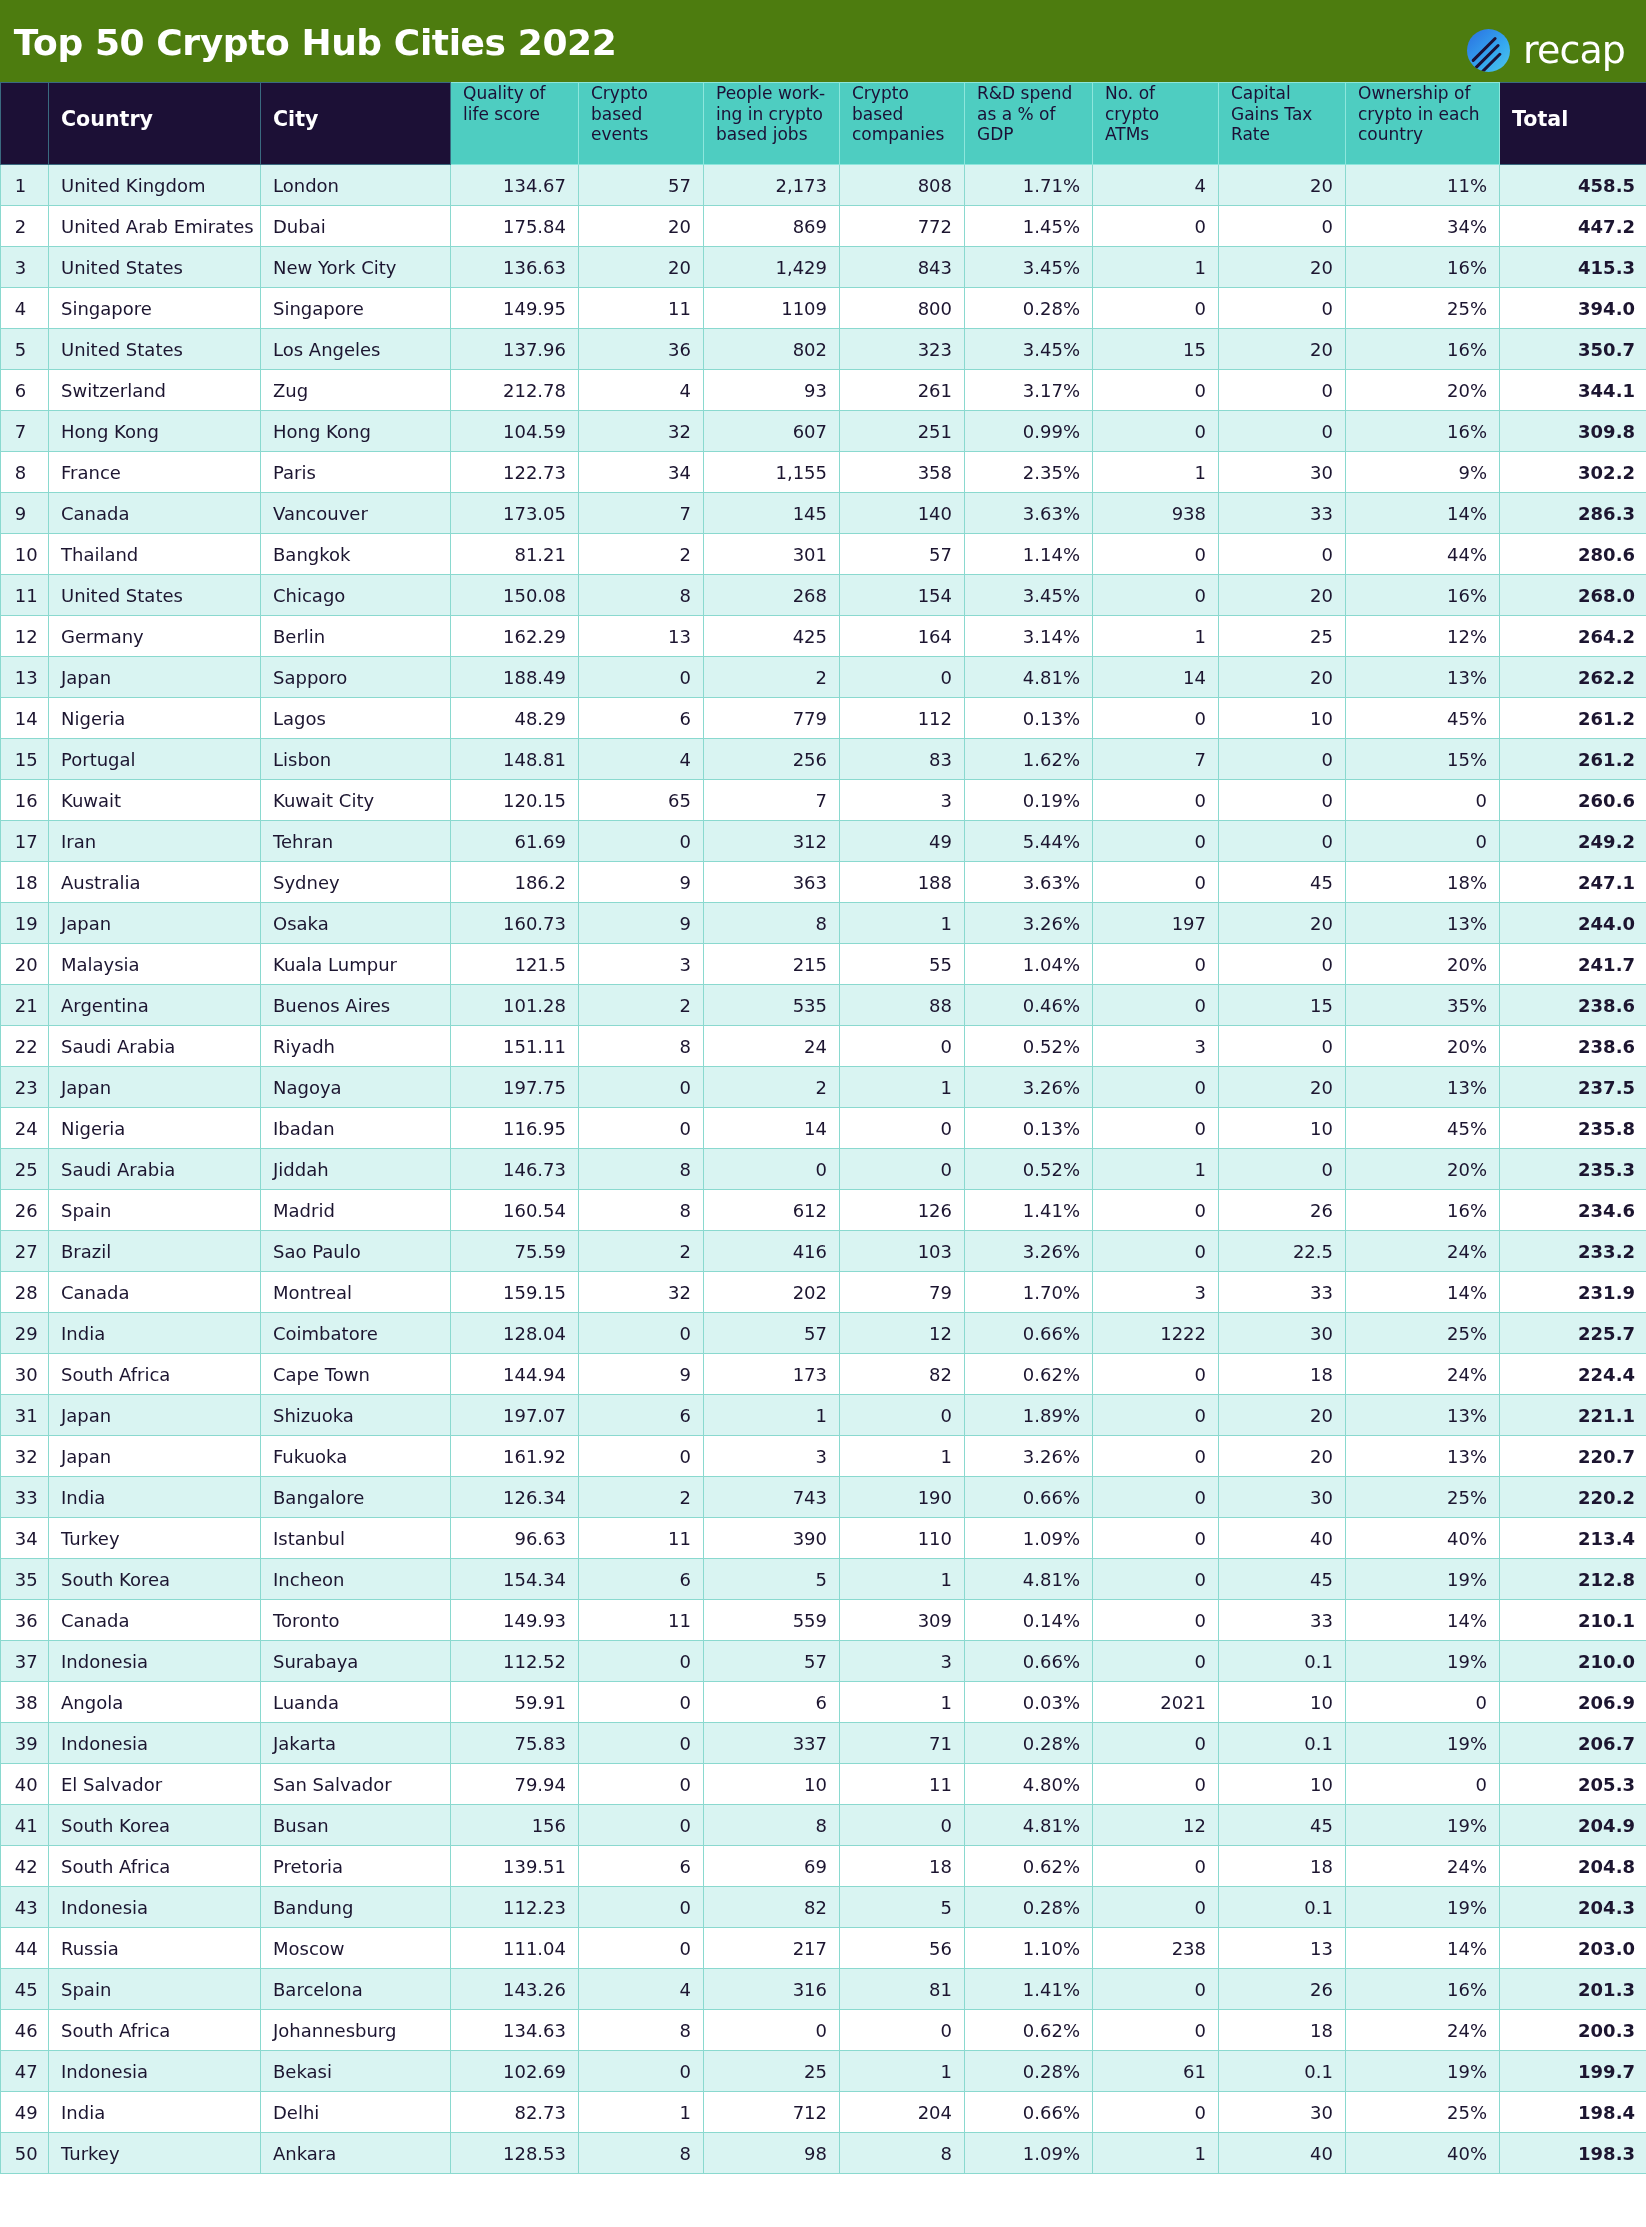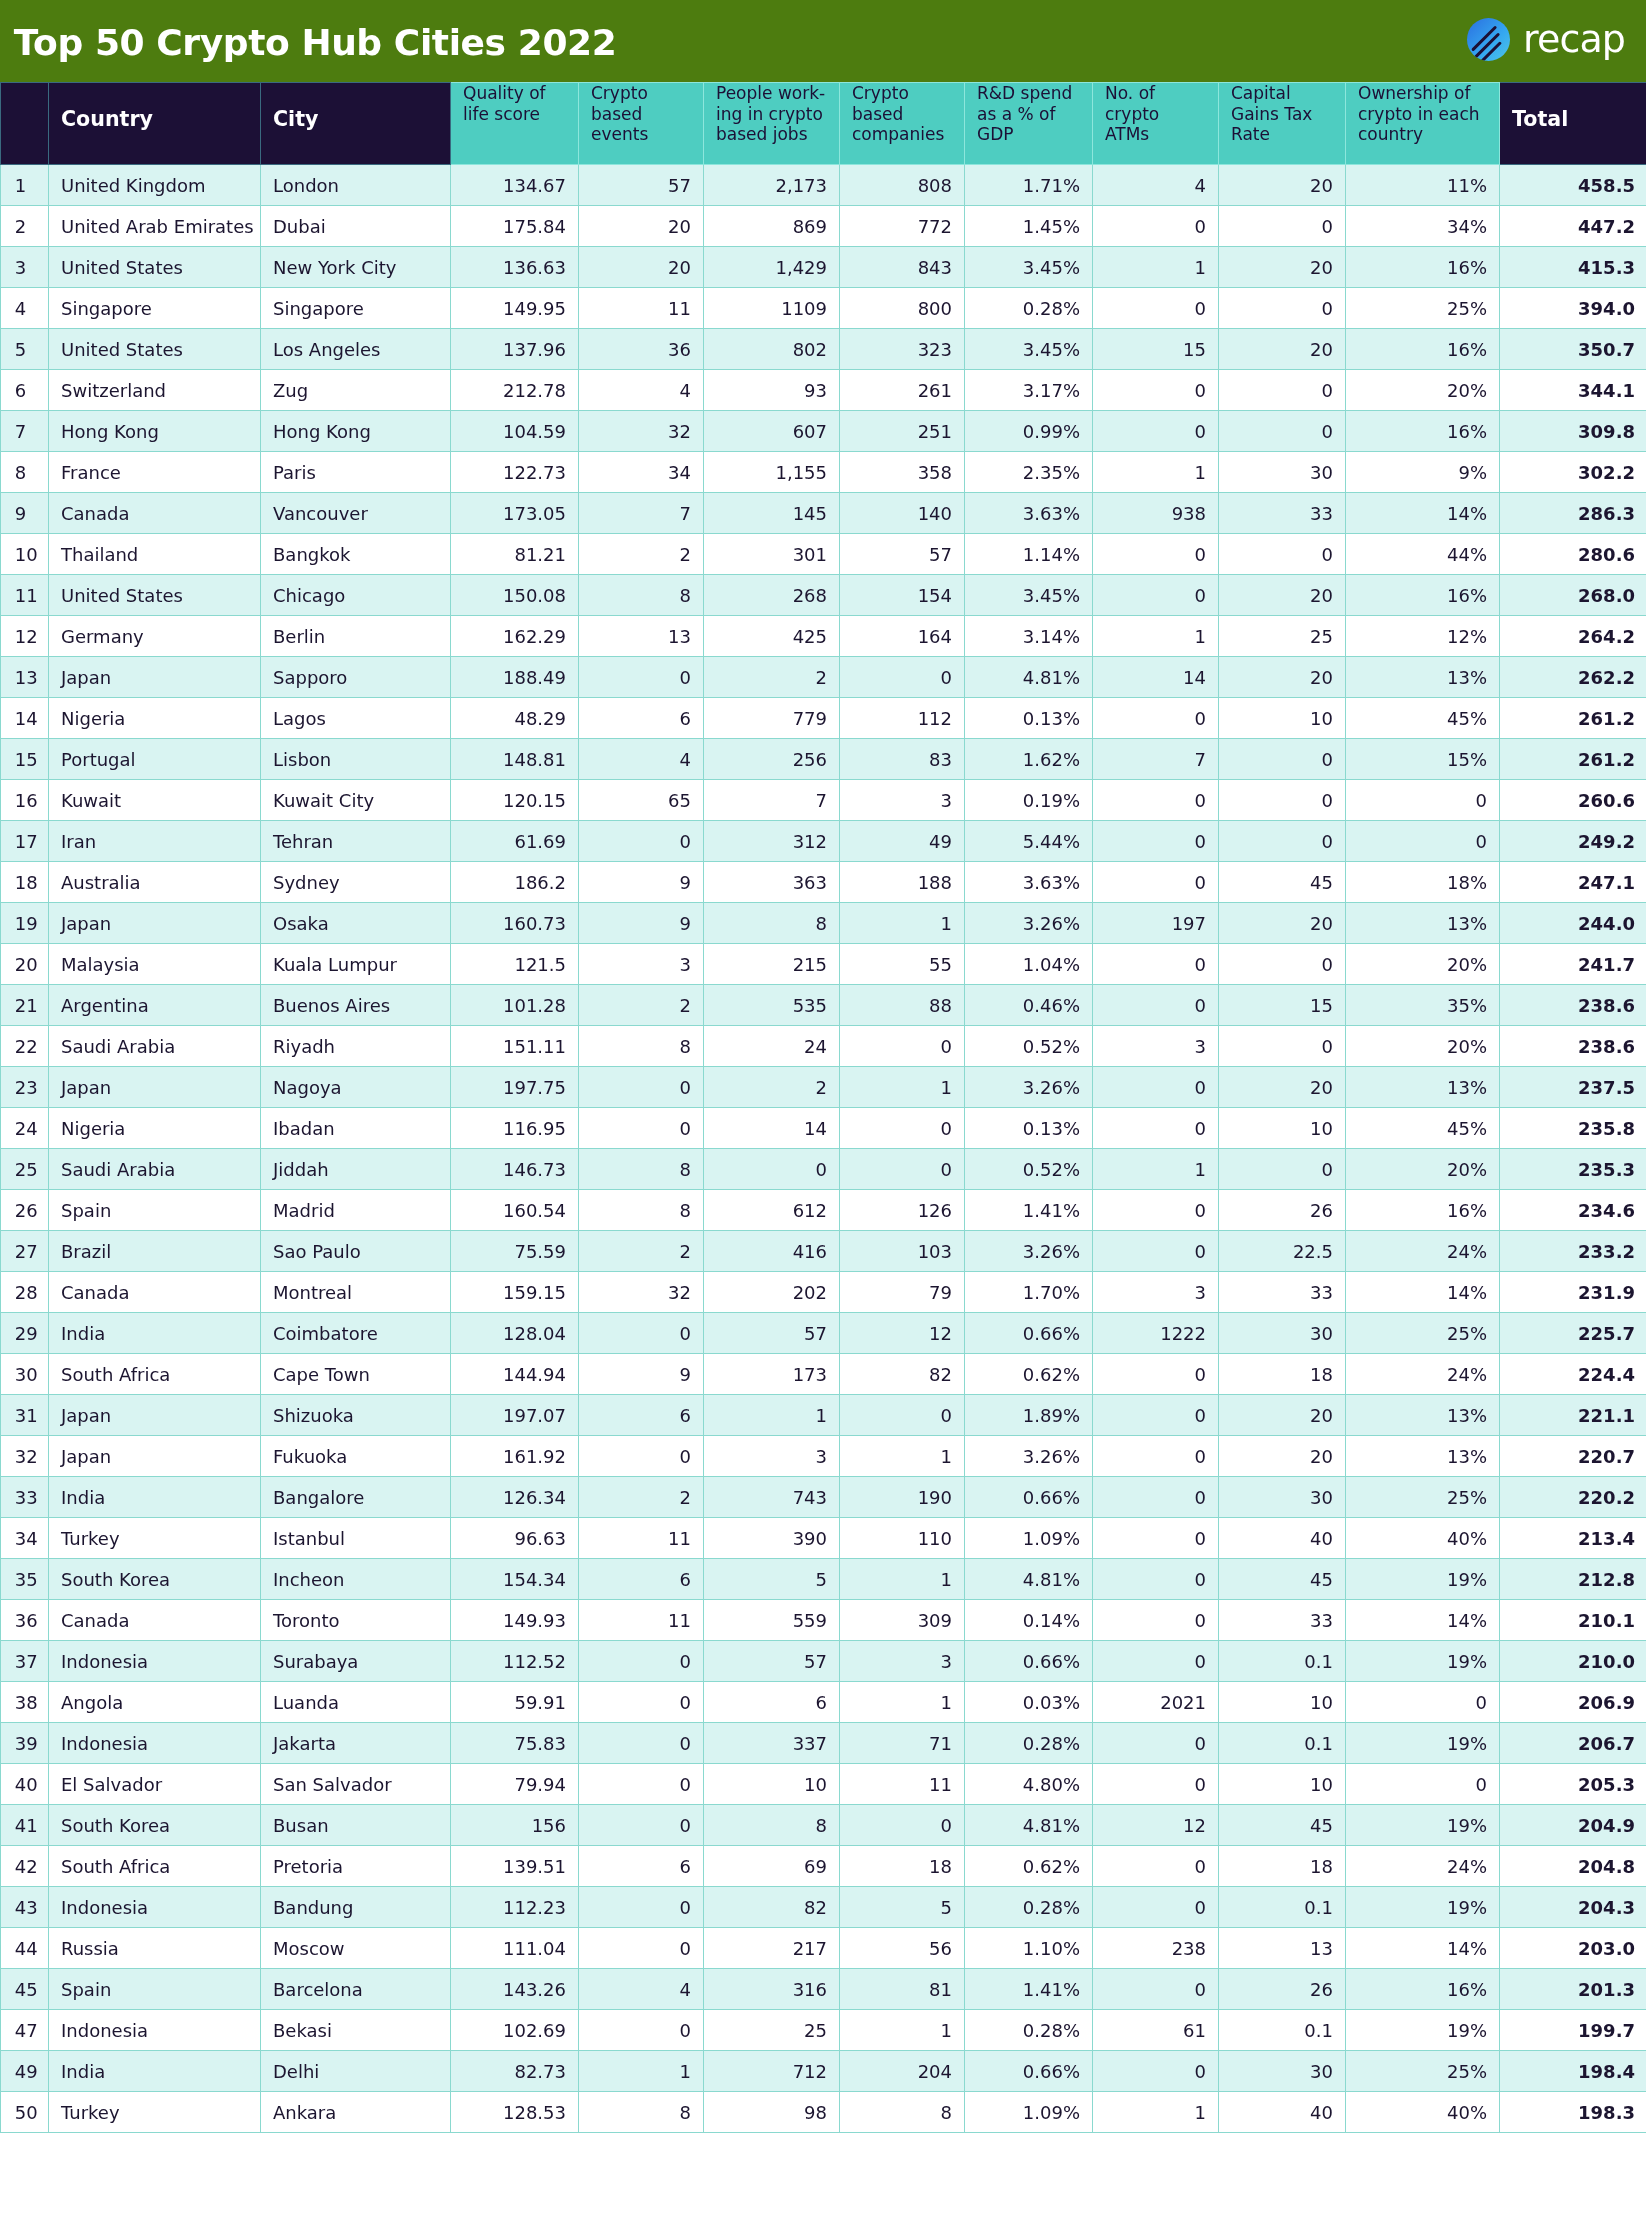--- a/index.html
+++ b/index.html
@@ -1,19 +1,19 @@
 <!DOCTYPE html>
 <html style="font-size:13.7px"><head>
 <meta charset="utf-8">
 <style>
   html, body { margin: 0; padding: 0; }
   body { width: 1647px; height: 2227px; background: #ffffff; font-family: "Liberation Sans", "DejaVu Sans", sans-serif; color: #1c1530; overflow: hidden; }
   .topbar { position: relative; height: 82px; background: #4d7c0f; }
   .title { position: absolute; left: 13.7px; top: 22px; font-size: 36px; font-weight: 700; color: #ffffff; letter-spacing: -0.4px; font-family: "DejaVu Sans", sans-serif; }
-  .logo { position: absolute; right: 22px; top: 17px; display: flex; align-items: center; gap: 13px; }
+  .logo { position: absolute; right: 22px; top: 28px; display: flex; align-items: center; gap: 13px; }
   .logo-mark { width: 43px; height: 43px; border-radius: 50%; background: linear-gradient(135deg, #2a6fe0 0%, #35a8f0 60%, #4fc6e8 100%); position: relative; overflow: hidden; }
   .logo-mark i { position: absolute; height: 2.6px; background: #1c1036; transform: rotate(-45deg); border-radius: 1.7px; }
   .logo-text { font-size: 38px; color: #ffffff; font-family: "DejaVu Sans", sans-serif; letter-spacing: -0.9px; }
   table { border-collapse: collapse; table-layout: fixed; width: 1647px; }
   th, td { border: 1.3px solid #8ad9cf; padding: 0 12px; overflow: hidden; white-space: nowrap; }
   thead tr { height: 82px; }
   th { text-align: left; vertical-align: top; padding-top: 0; font-family: "DejaVu Sans", sans-serif; }
   th.dark { background: #1c1036; color: #ffffff; font-size: 20.6px; font-weight: 700; padding-top: 24px; border-color: #3a6a80; }
   th.teal { background: #4ecdc1; color: #1c1036; font-size: 17px; font-weight: 500; line-height: 20.6px; white-space: normal; border-color: #8de6dc; }
   tbody tr { height: 41px; }
@@ -695,20 +695,34 @@
         <td class="num">4</td>
         <td class="num">316</td>
         <td class="num">81</td>
         <td class="num">1.41%</td>
         <td class="num">0</td>
         <td class="num">26</td>
         <td class="num">16%</td>
         <td class="total">201.3</td>
       </tr>
       <tr>
+        <td class="rank">46</td>
+        <td>South Africa</td>
+        <td>Johannesburg</td>
+        <td class="num">134.63</td>
+        <td class="num">8</td>
+        <td class="num">0</td>
+        <td class="num">0</td>
+        <td class="num">0.62%</td>
+        <td class="num">0</td>
+        <td class="num">18</td>
+        <td class="num">24%</td>
+        <td class="total">200.3</td>
+      </tr>
+      <tr>
         <td class="rank">47</td>
         <td>Indonesia</td>
         <td>Bekasi</td>
         <td class="num">102.69</td>
         <td class="num">0</td>
         <td class="num">25</td>
         <td class="num">1</td>
         <td class="num">0.28%</td>
         <td class="num">61</td>
         <td class="num">0.1</td>

